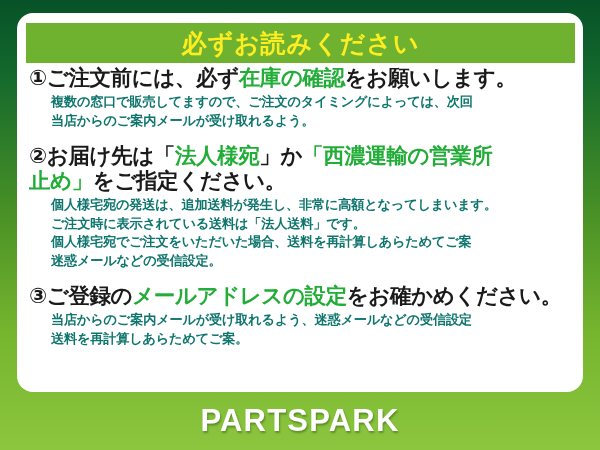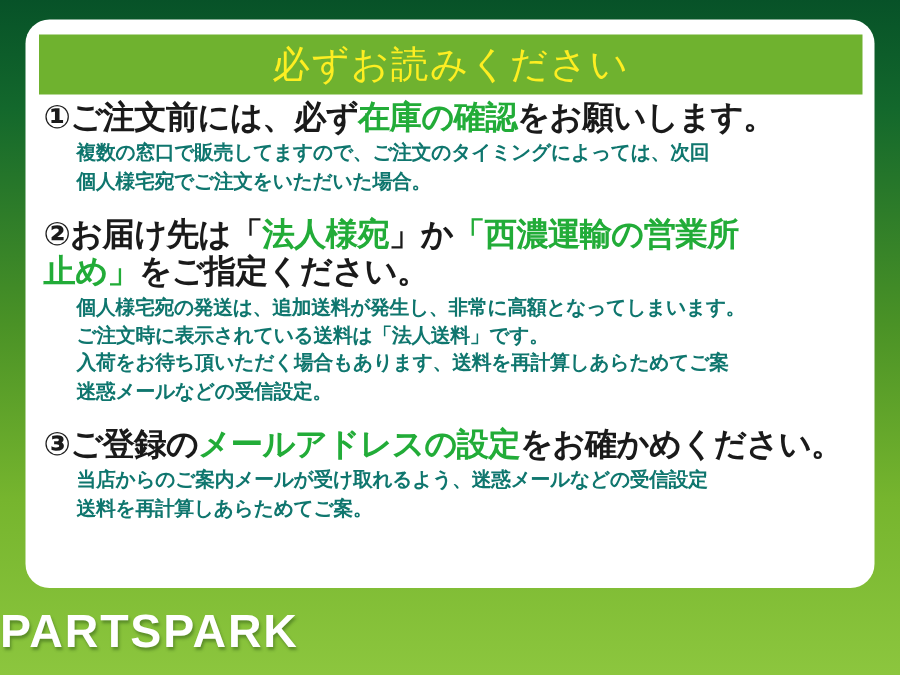--- a/index.html
+++ b/index.html
@@ -44,21 +44,21 @@
     width: 549px;
     height: 40px;
     background: #6fb22f;
     display: flex;
     align-items: center;
     justify-content: center;
   }
   #header-title {
     color: #fdee22;
     font-size: 25px;
-    font-weight: normal;
+    font-weight: bold;
     letter-spacing: 1px;
     line-height: 1;
     white-space: nowrap;
   }
 
   
   #notices {
     position: absolute;
     left: 0;
     top: 52px;
@@ -103,20 +103,21 @@
 
   
   #footer {
     position: absolute;
     left: 0;
     top: 392px;
     width: 600px;
     height: 58px;
     display: flex;
     align-items: center;
+    justify-content: center;
   }
   #brand-logo {
     color: #ffffff;
     font-size: 31px;
     font-weight: bold;
     letter-spacing: 1.2px;
     text-shadow: 1px 2px 2px rgba(40, 80, 20, 0.45);
   }
 </style>
 </head>
@@ -131,32 +132,32 @@
     </div>
 
     <div id="notices">
 
       <div class="notice" id="notice-1">
         <div class="notice-heading">
           <span class="num">①</span><span>ご注文前には、必ず</span><span class="hl">在庫の確認</span><span>をお願いします。</span>
         </div>
         <div class="notice-body">
           <div>複数の窓口で販売してますので、ご注文のタイミングによっては、次回</div>
-          <div>個人様宅宛でご注文をいただいた場合。</div>
+          <div>当店からのご案内メールが受け取れるよう。</div>
         </div>
       </div>
 
       <div class="notice" id="notice-2">
         <div class="notice-heading wrap">
           <span class="num">②</span><span>お届け先は「</span><span class="hl">法人様宛</span><span>」か</span><span class="hl">「西濃運輸の営業所止め」</span><span>をご指定ください。</span>
         </div>
         <div class="notice-body">
           <div>個人様宅宛の発送は、追加送料が発生し、非常に高額となってしまいます。</div>
           <div>ご注文時に表示されている送料は「法人送料」です。</div>
-          <div>入荷をお待ち頂いただく場合もあります、送料を再計算しあらためてご案</div>
+          <div>個人様宅宛でご注文をいただいた場合、送料を再計算しあらためてご案</div>
           <div>迷惑メールなどの受信設定。</div>
         </div>
       </div>
 
       <div class="notice" id="notice-3">
         <div class="notice-heading">
           <span class="num">③</span><span>ご登録の</span><span class="hl">メールアドレスの設定</span><span>をお確かめください。</span>
         </div>
         <div class="notice-body">
           <div>当店からのご案内メールが受け取れるよう、迷惑メールなどの受信設定</div>

